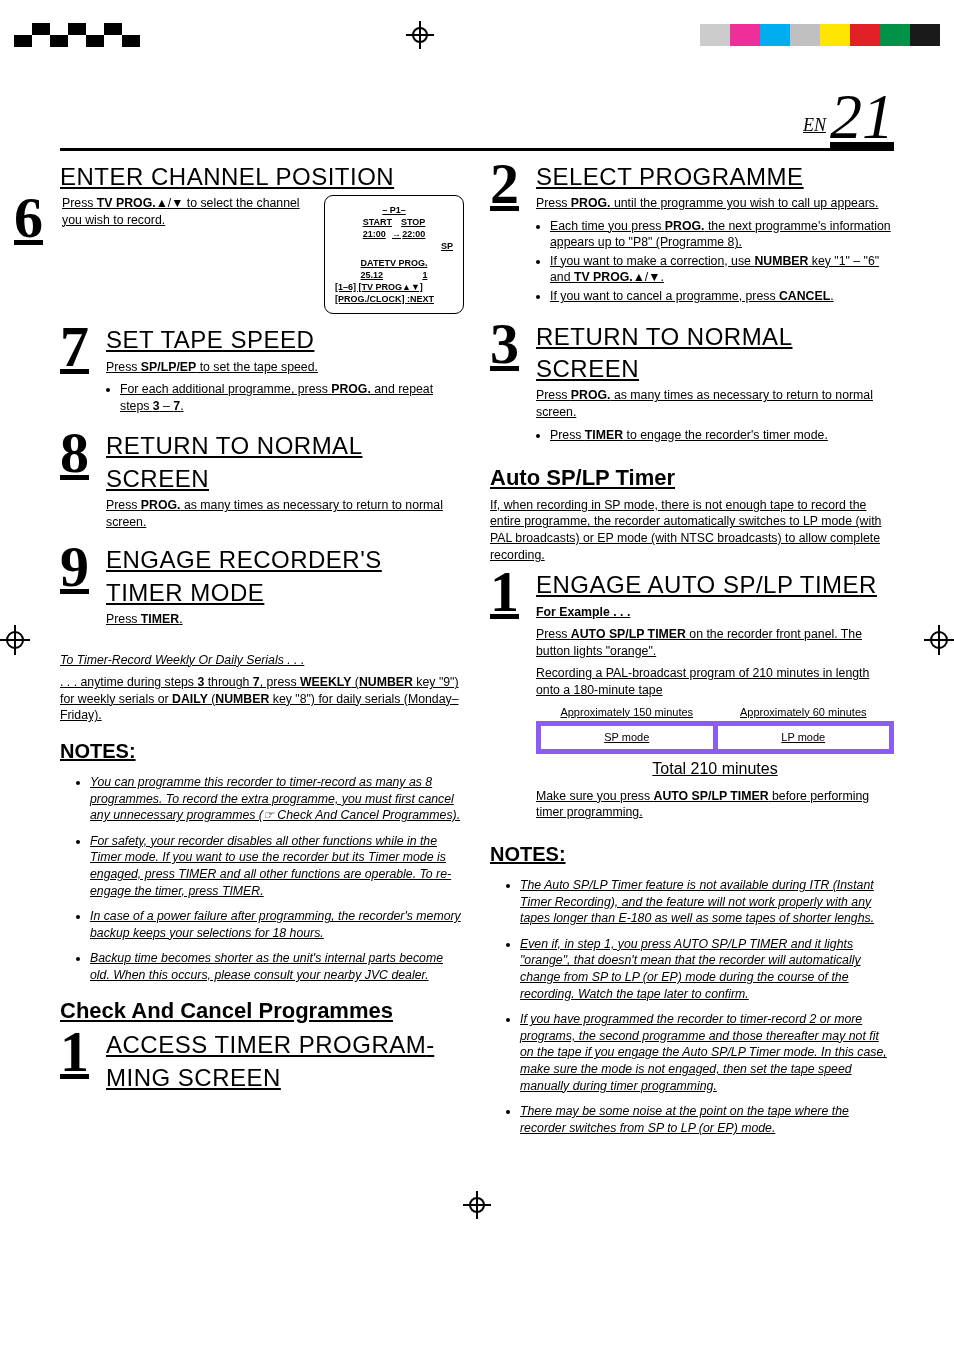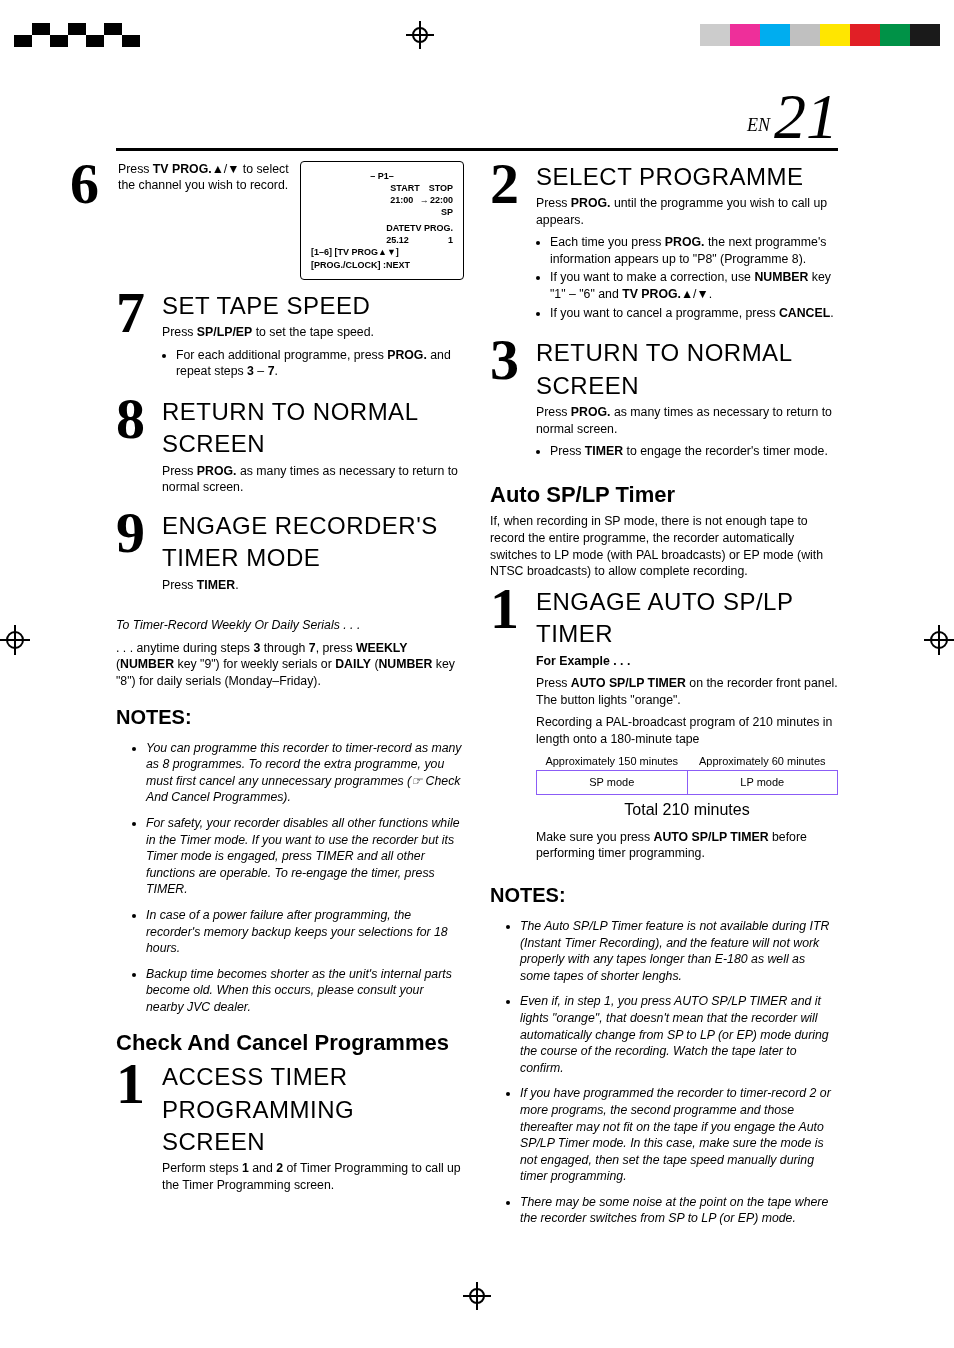--- a/index.html
+++ b/index.html
@@ -53,22 +53,23 @@
     display: flex; justify-content: space-between; padding: 0 0;
     pointer-events: none;
   }
   .reg { width: 30px; height: 30px; position: relative; display:flex;align-items:center;justify-content:center;}
   .reg::before, .reg::after { content:""; position:absolute; background:#000;}
   .reg::before { width: 30px; height: 2px; }
   .reg::after  { width: 2px; height: 30px; }
   .reg span { width:18px; height:18px; border:2px solid #000; border-radius:50%; }
 
   .page {
-    padding: 28px 116px 40px;
+    padding: 28px 60px 40px;
     position: relative;
+    text-decoration: underline;
   }
 
   .header {
     display:flex; justify-content:flex-end; align-items:flex-end;
     border-bottom: 3px solid #000;
     padding-bottom: 2px;
     margin-bottom: 10px;
   }
   .pnum-en {
     font-style: italic; font-family: Georgia, "Times New Roman", serif;
@@ -125,39 +126,39 @@
     padding-left: 30px;
     margin: 2px 0;
     font-style: italic;
   }
   .notes-list li { margin: 9px 0; }
 
   b, strong { font-weight: 700; }
 
   .lcd {
     border: 1px solid #000;
-    border-radius: 4px;
-    width: 164px;
+    border-radius: 9px;
+    width: 140px;
     font-size: 9px;
     font-weight: 700;
     padding: 8px 10px;
     line-height: 1.35;
     margin-left: auto;
     flex-shrink: 0;
   }
-  .lcd .row { display:flex; justify-content: flex-end; }
+  .lcd .row { display:flex; justify-content: center; }
   .lcd .center { text-align:center; }
   .lcd .right { text-align:right; }
 
   .step-head { display:flex; gap:10px; }
   .step-head .text { flex: 1; }
 
   .mode-table { width: 100%; margin: 4px 0 4px; font-size: 11px; border-collapse: collapse; text-align: center; }
   .mode-table td.head { padding: 0 4px 2px; }
-  .mode-table td.cell { border: 1px solid #8b5cf6; padding: 4px 0; width:50%; }
+  .mode-table td.cell { border: 5px solid #8b5cf6; padding: 4px 0; width:50%; }
   .mode-caption { text-align: center; font-size: 16px; margin-bottom: 8px; }
 
   .bottom-mark {
     display:flex; justify-content:center; padding: 6px 0 30px;
   }
 
 </style>
 </head>
 <body>
 
@@ -208,20 +209,21 @@
     <span class="pnum-en">EN</span>
     <span class="pagenum">21</span>
   </div>
 
   <div class="columns">
 
     <div class="col">
 
       <div class="step">
         <div class="body">
+          <h2 class="step-title">ENTER CHANNEL POSITION</h2>
           <div class="step-head">
             <div class="num" style="margin-left:-46px">6</div>
             <p class="plain text" style="margin-left:-8px">
               <span>Press </span><b>TV PROG.</b><span>▲/▼ to select the channel you wish to record.</span>
             </p>
             <div class="lcd">
               <div class="center">– P1–</div>
               <div class="row">
                 <span><span>START</span><br><span>21:00</span></span>
                 <span style="align-self:flex-end">→</span>
@@ -284,23 +286,20 @@
         <li>In case of a power failure after programming, the recorder's memory backup keeps your selections for 18 hours.</li>
         <li>Backup time becomes shorter as the unit's internal parts become old. When this occurs, please consult your nearby JVC dealer.</li>
       </ul>
 
       <h2 class="section">Check And Cancel Programmes</h2>
 
       <div class="step">
         <div class="num">1</div>
         <div class="body">
           <h2 class="step-title">ACCESS TIMER PROGRAM­MING SCREEN</h2>
-          <p class="plain">
-            <span>Perform steps </span><b>1</b><span> and </span><b>2</b><span> of Timer Programming to call up the Timer Programming screen.</span>
-          </p>
         </div>
       </div>
     </div>
 
     <div class="col">
 
       <div class="step">
         <div class="num">2</div>
         <div class="body">
           <h2 class="step-title">SELECT PROGRAMME</h2>

